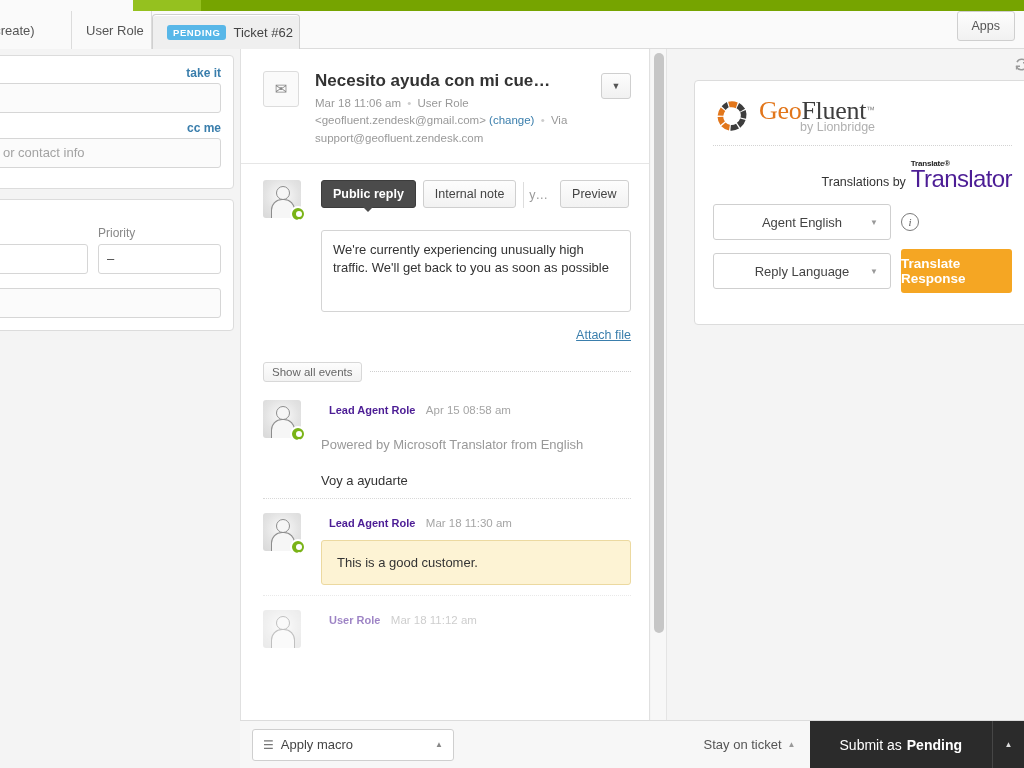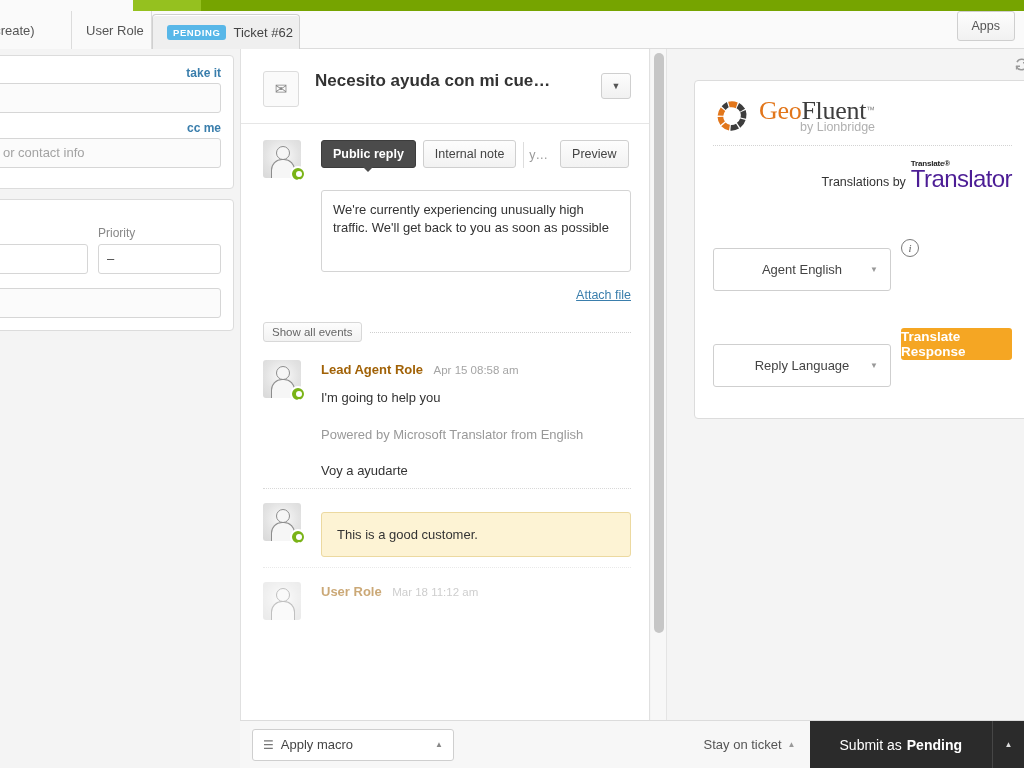--- a/index.html
+++ b/index.html
@@ -218,21 +218,21 @@
   .show-events {
     font-size: 11.5px; color: #666; padding: 3px 8px;
     border: 1px solid #d8d8d8; border-radius: 3px;
     background: linear-gradient(#fdfdfd,#f2f2f2); cursor: pointer;
     white-space: nowrap;
   }
   .dotted { flex: 1; border-top: 1px dotted #cfcfcf; }
   .event { display: flex; padding: 14px 0 10px 0; }
   .event + .event { border-top: 1px dotted #d8d8d8; }
   .ev-body { flex: 1; padding-left: 18px; min-width: 0; }
-  .ev-author { font-size: 13px; font-weight: bold; color: #a16207; }
+  .ev-author { font-size: 11px; font-weight: bold; color: #4c1d95; margin-left: 8px; }
   .ev-time { font-size: 11.5px; color: #a5a5a5; font-weight: normal; margin-left: 6px; }
   .ev-text { font-size: 13px; color: #333; margin-top: 11px; line-height: 1.45; }
   .ev-note-meta { font-size: 13px; color: #999; margin-top: 18px; line-height: 1.45; }
   .ev-translated { font-size: 13px; color: #333; margin-top: 18px; }
   .internal-note {
     margin-top: 9px; background: #fdf3d4; border: 1px solid #ecd9a0;
     border-radius: 3px; padding: 14px 15px; font-size: 13px; color: #333;
   }
   .event.partial { opacity: .55; }
 
@@ -265,36 +265,36 @@
   .gf-tm { font-size: 9px; color: #888; vertical-align: super; }
   .gf-by { font-size: 12.5px; color: #b0b0b0; text-align: right; margin-top: -3px; }
   .gf-divider { border-top: 1px dotted #d3d3d3; margin: 10px 0 14px 0; }
   .ms-row { display: flex; align-items: flex-end; justify-content: flex-end; gap: 5px; margin-bottom: 14px; }
   .ms-by { font-size: 12.5px; color: #333; padding-bottom: 1px; }
   .ms-logo { line-height: .95; text-align: left; }
   .ms-logo .ms-small { font-size: 8px; color: #222; display: block; font-weight: bold; letter-spacing: -.2px; }
   .ms-logo .ms-big { font-size: 24px; color: #4c1d95; letter-spacing: -.6px; margin-top: 28px; }
   .ctrl-row { display: flex; align-items: center; gap: 10px; margin-bottom: 9px; }
   .gf-select {
-    flex: none; width: 178px; height: 43px;
+    flex: none; width: 178px; height: 36px;
     border: 1px solid #cfcfcf; border-radius: 3px; background: #fff;
     display: flex; align-items: center; justify-content: center;
-    position: relative; font-size: 13px; color: #444; cursor: pointer; margin-top: 44px;
+    position: relative; font-size: 13px; color: #444; cursor: pointer;
   }
   .gf-select .sel-caret {
     position: absolute; right: 12px; font-size: 8px; color: #999;
   }
   .info-icon {
     width: 18px; height: 18px; border-radius: 50%;
     border: 1.3px solid #7a7a7a; color: #5a5a5a;
     font-size: 11px; font-family: "Liberation Serif", serif; font-style: italic;
     display: flex; align-items: center; justify-content: center; cursor: pointer;
   }
   .translate-btn {
-    flex: 1; height: 32px; background: #f5a623;
+    flex: 1; height: 44px; background: #f5a623;
     border: none; border-radius: 3px;
     color: #fff; font-size: 13.5px; font-weight: bold;
     display: flex; align-items: center; justify-content: center;
     cursor: pointer;
   }
 
   
   .footer {
     position: absolute; bottom: 0; left: 240px; width: 784px; height: 48px;
     background: #f7f7f7; border-top: 1px solid #dcdcdc;
@@ -380,20 +380,30 @@
         <div class="lp-wide"></div>
       </div>
     </div>
 
     <div class="center-pane">
 
       <div class="ticket-head">
         <div class="mail-icon">✉</div>
         <div class="ticket-meta">
           <div class="ticket-subject">Necesito ayuda con mi cue…</div>
+          <div class="ticket-sub">
+            <span>Mar 18 11:06 am</span>
+            <span class="dot">•</span>
+            <span>User Role</span>
+            <span>&lt;geofluent.zendesk@gmail.com&gt;</span>
+            <span class="chg">(change)</span>
+            <span class="dot">•</span>
+            <span>Via</span>
+            <span>support@geofluent.zendesk.com</span>
+          </div>
         </div>
         <div class="caret-btn">▼</div>
       </div>
 
       <div class="composer">
         <div class="avatar-wrap">
           <div class="avatar"></div>
           <div class="agent-dot"></div>
         </div>
         <div class="composer-body">
@@ -417,34 +427,37 @@
         <div class="event">
           <div class="avatar-wrap">
             <div class="avatar"></div>
             <div class="agent-dot"></div>
           </div>
           <div class="ev-body">
             <div>
               <span class="ev-author">Lead Agent Role</span>
               <span class="ev-time">Apr 15 08:58 am</span>
             </div>
-            <div class="ev-text">I'm going to help you</div>
             <div class="ev-note-meta">
               <div>Powered by Microsoft Translator from English</div>
             </div>
             <div class="ev-translated">Voy a ayudarte</div>
           </div>
         </div>
 
         <div class="event">
           <div class="avatar-wrap">
             <div class="avatar"></div>
             <div class="agent-dot"></div>
           </div>
           <div class="ev-body">
+            <div>
+              <span class="ev-author">Lead Agent Role</span>
+              <span class="ev-time">Mar 18 11:30 am</span>
+            </div>
             <div class="internal-note">This is a good customer.</div>
           </div>
         </div>
 
         <div class="event partial">
           <div class="avatar-wrap">
             <div class="avatar"></div>
           </div>
           <div class="ev-body">
             <div>

